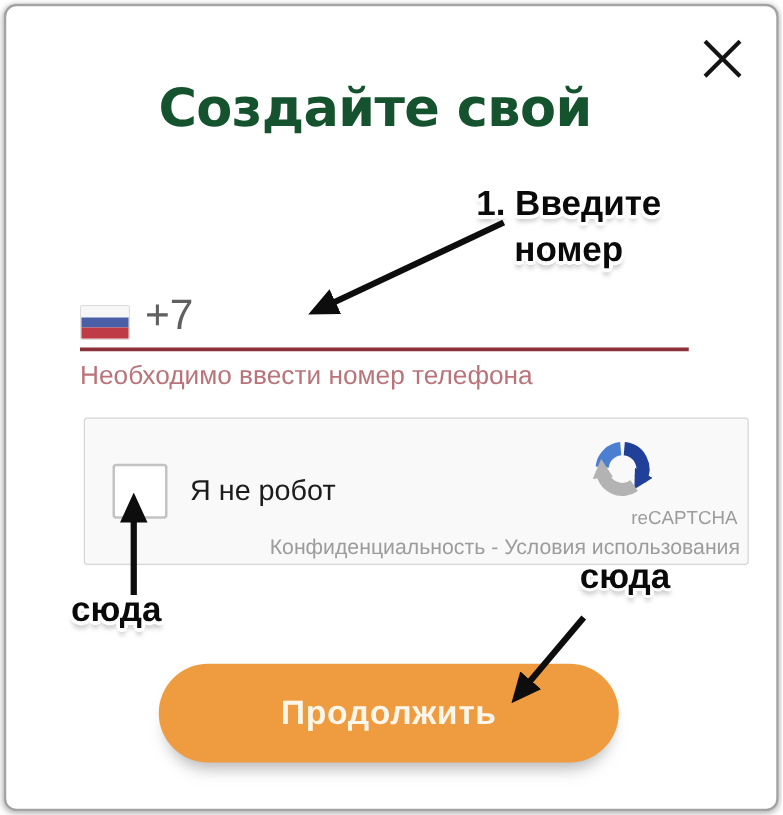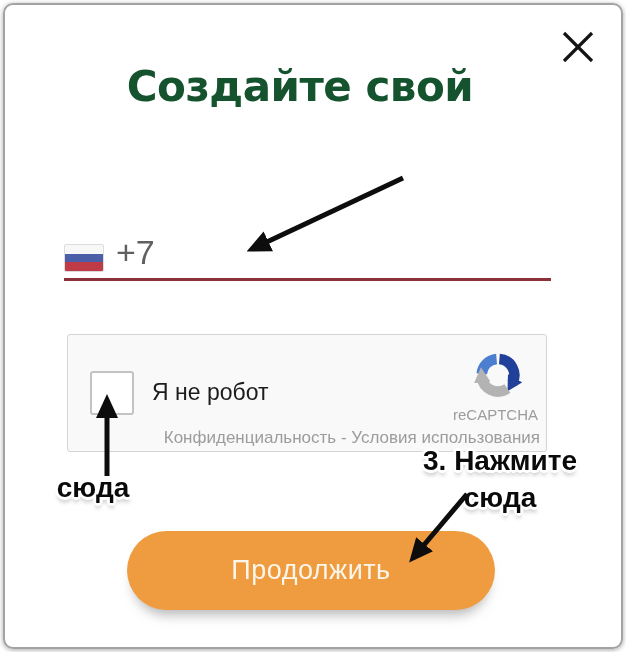--- a/index.html
+++ b/index.html
@@ -21,31 +21,31 @@
   .ann3{left:408px;top:442px;width:184px;}
   .flag{position:absolute;left:64px;top:244px;width:40px;height:28px;border:1px solid #dcdcdc;
         border-radius:2px;box-sizing:border-box;overflow:hidden;}
   .flag div{height:33.33%;}
   .f-w{background:#f7f7f7;} .f-b{background:#4a5fa8;} .f-r{background:#bf3b45;}
   .dial-code{position:absolute;left:116px;top:233px;font-size:34px;font-weight:400;color:#606060;}
   .phone-entry{position:absolute;left:172px;top:238px;width:360px;height:36px;border:none;outline:none;
                background:transparent;font-size:30px;color:#333;}
   .underline{position:absolute;left:64px;top:278px;width:487px;height:3px;background:#8c313a;}
   .error-text{position:absolute;left:64px;top:289px;font-size:21px;font-weight:400;color:#b97379;}
-  .recaptcha{position:absolute;left:67px;top:334px;width:480px;height:118px;background:#f9f9f9;
+  .recaptcha{position:absolute;left:67px;top:334px;width:532px;height:118px;background:#f9f9f9;
              border:1px solid #d5d5d5;border-radius:3px;box-sizing:border-box;}
   .rc-checkbox{position:absolute;left:22px;top:36px;width:40px;height:40px;background:#fff;
                border:2px solid #c3c3c3;border-radius:3px;cursor:pointer;}
   .rc-label{position:absolute;left:84px;top:44px;font-size:23px;color:#1c1c1c;}
   .rc-logo{position:absolute;left:400px;top:11px;}
   .rc-brand{position:absolute;right:8px;top:71px;font-size:15px;color:#9c9c9c;}
   .rc-links{position:absolute;right:6px;top:93px;font-size:17px;color:#9c9c9c;white-space:nowrap;}
   .rc-links span{cursor:pointer;}
   .continue-btn{position:absolute;left:127px;top:531px;width:368px;height:79px;border:none;cursor:pointer;
-                border-radius:40px;background:#ef9b40;color:#fcf6ea;font-size:27px;font-weight:normal;
+                border-radius:40px;background:#ef9b40;color:#fcf6ea;font-size:27px;font-weight:bold;
                 font-family:"Liberation Sans","DejaVu Sans",sans-serif;letter-spacing:.5px;
                 box-shadow:0 11px 12px -6px rgba(125,125,125,.55);}
   .arrows{position:absolute;inset:0;pointer-events:none;}
 </style>
 </head>
 <body>
 
 <div class="stage">
   <div class="modal-border"></div>
 
@@ -53,29 +53,34 @@
     <svg width="44" height="44" viewBox="0 0 44 44">
       <line x1="8" y1="8" x2="36" y2="36" stroke="#141414" stroke-width="3.2"></line>
       <line x1="36" y1="8" x2="8" y2="36" stroke="#141414" stroke-width="3.2"></line>
     </svg>
   </button>
 
   <h1 class="title">
     <span class="l1">Создайте свой</span><br>
   </h1>
 
+  <div class="ann ann1">
+    <div>1. Введите</div>
+    <div>номер</div>
+  </div>
 
   <div class="flag">
     <div class="f-w"></div>
     <div class="f-b"></div>
     <div class="f-r"></div>
   </div>
   <span class="dial-code">+7</span>
   <input class="phone-entry" type="text" value="" style="">
   <div class="underline"></div>
+  <div class="error-text">Необходимо ввести номер телефона</div>
 
   <div class="recaptcha">
     <div class="rc-checkbox"></div>
     <span class="rc-label">Я не робот</span>
     <svg class="rc-logo" width="60" height="56" viewBox="0 0 48 48">
       <defs>
         <marker id="mDark" markerUnits="userSpaceOnUse" markerWidth="13" markerHeight="14" refX="5" refY="7" orient="auto">
           <path d="M0,0 L13,7 L0,14 Z" fill="#20409a"></path>
         </marker>
         <marker id="mGray" markerUnits="userSpaceOnUse" markerWidth="13" markerHeight="14" refX="5" refY="7" orient="auto">
@@ -90,21 +95,20 @@
     <div class="rc-links">
       <span>Конфиденциальность</span><span> - </span><span>Условия использования</span>
     </div>
   </div>
 
   <div class="ann ann2">
     <div>сюда</div>
   </div>
 
   <div class="ann ann3">
-    <div>3. Нажмите</div>
     <div>сюда</div>
   </div>
 
   <button class="continue-btn">
     <span>Продолжить</span>
   </button>
 
   <svg class="arrows" width="626" height="652" viewBox="0 0 626 652">
     <defs>
       <marker id="mBlack" markerUnits="userSpaceOnUse" markerWidth="24" markerHeight="22" refX="18" refY="11" orient="auto">

